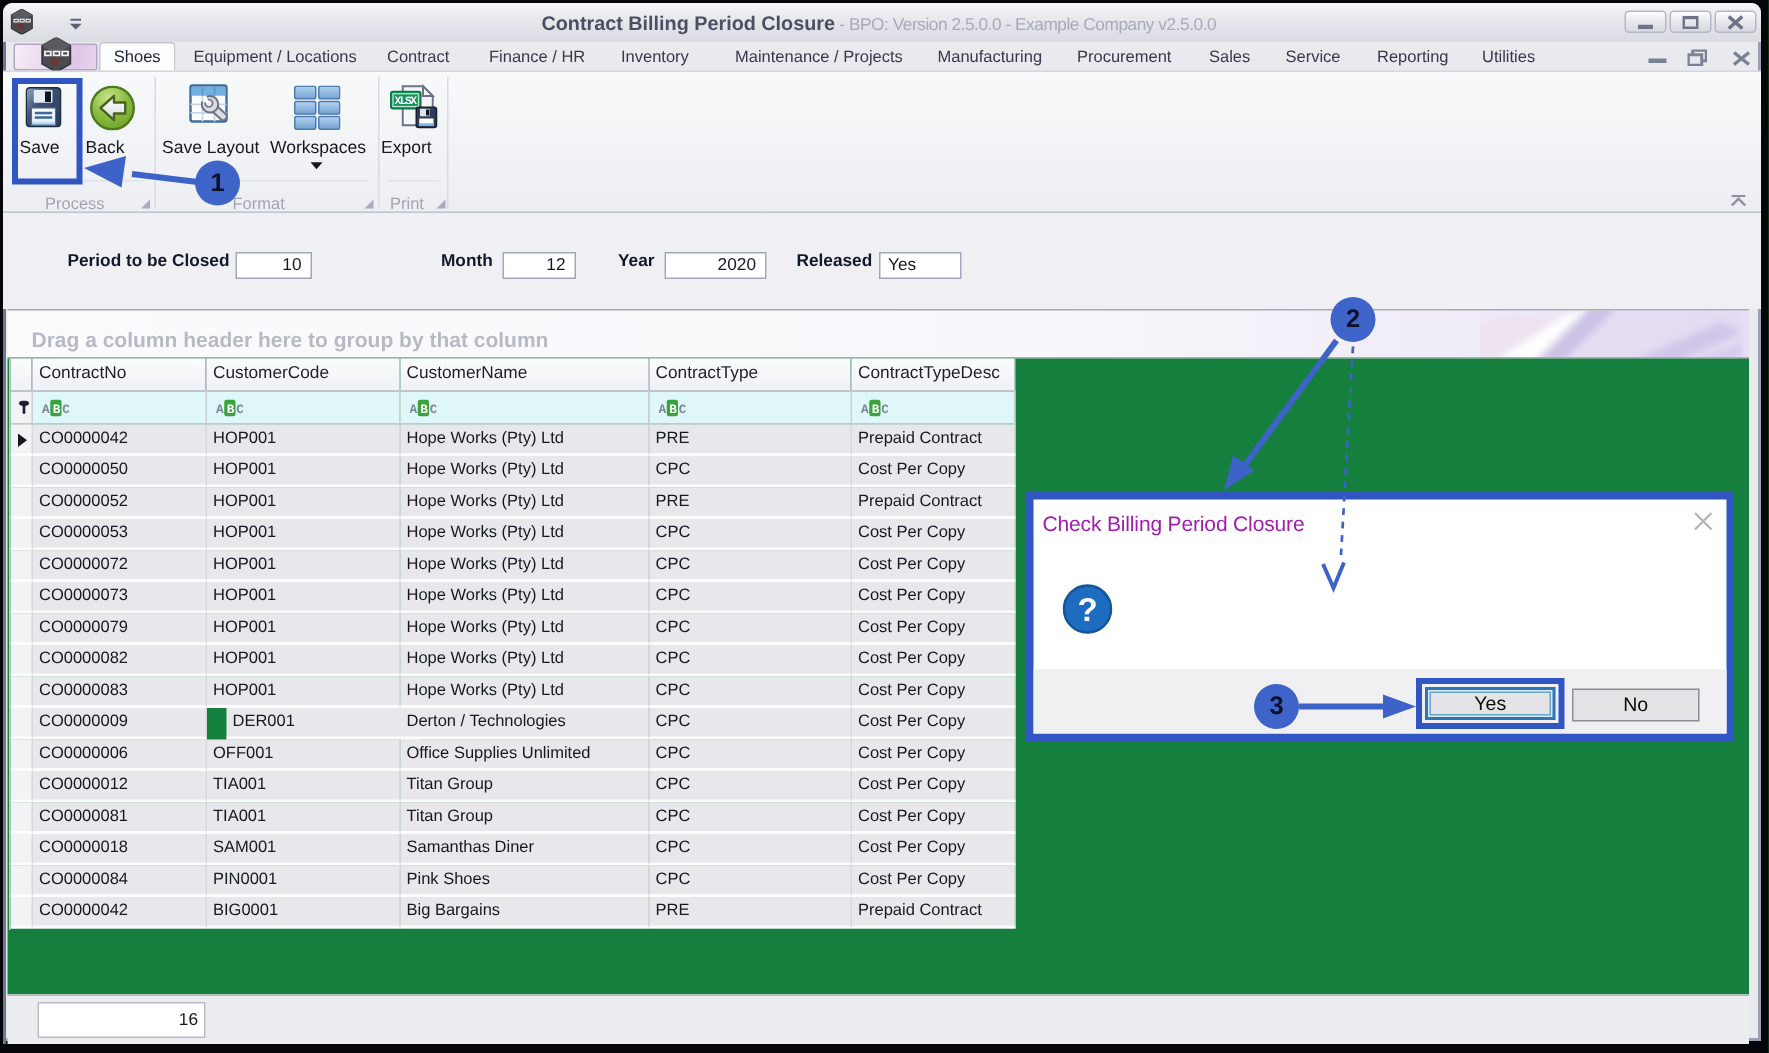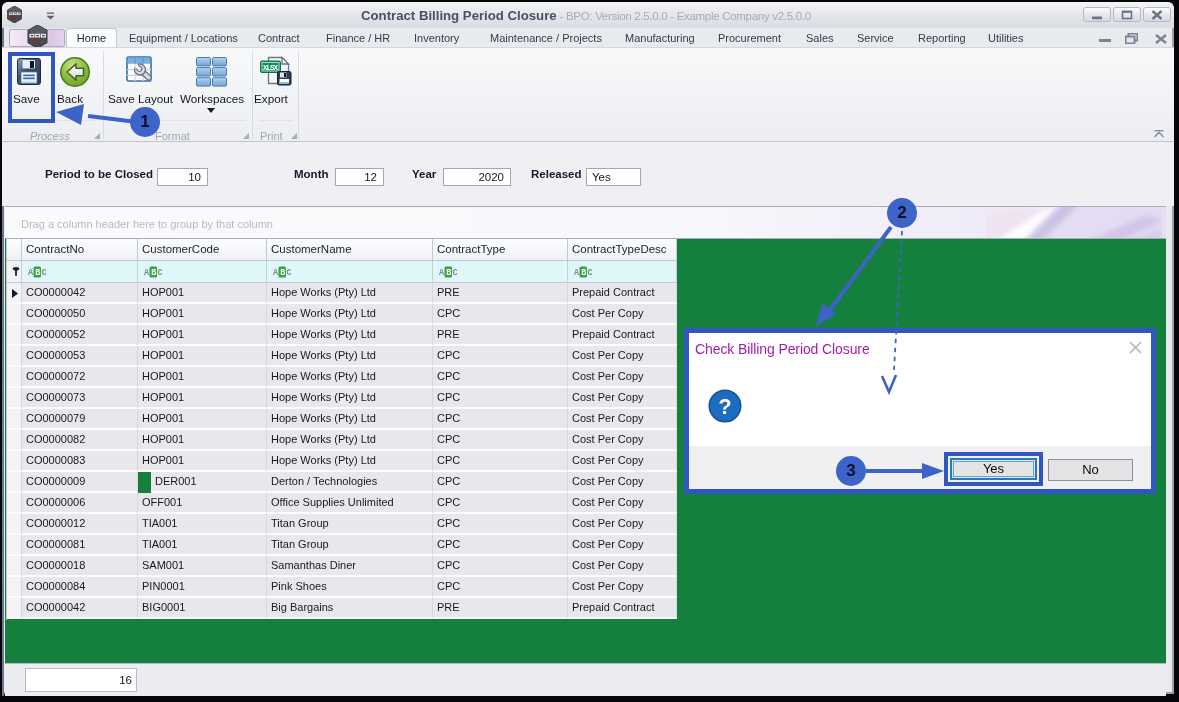--- a/index.html
+++ b/index.html
@@ -39,21 +39,21 @@
 .annbox { position:absolute; border:4px solid #3156c2; }
 
 
 #formpanel { position:absolute; left:0; top:139px; width:1172px; height:65px; background:#f0f0f4; border-top:1px solid #c2c5d0; }
 .flabel { position:absolute; top:26px; font-size:11.5px; font-weight:bold; color:#14182b; white-space:nowrap; }
 .finput { position:absolute; top:26px; height:18px; background:#fff; border:1px solid #9fa7bb; font-size:11.5px; color:#14182b; line-height:16px; }
 
 
 #groupbar { position:absolute; left:3px; top:204px; width:1161px; height:33px; border-top:1px solid #a8acb8; border-bottom:1px solid #a8acb8;
   background:linear-gradient(to right, #fbfbfd 0%, #f8f7fb 60%, #f0ecf8 82%, #e6dff4 100%); overflow:hidden; }
-#groupbar .txt { position:absolute; left:16px; top:11px; font-size:11px; color:#b7bac4; }
+#groupbar .txt { position:absolute; left:16px; top:11px; font-size:14px; color:#b7bac4;font-weight:bold; }
 
 
 #grid { position:absolute; left:3px; top:237px; width:1161px; height:424px; background:#15803d; }
 .gh { position:absolute; top:0; height:22px; background:linear-gradient(#fbfcfd,#eff1f5); border-right:1px solid #c3c7d0; border-bottom:1px solid #c3c7d0;
   font-size:11.5px; color:#1c1f28; line-height:21px; padding-left:4px; }
 .gf { position:absolute; top:22px; height:22px; background:#e0f7f9; border-right:1px solid #c9cdd4; border-bottom:1px solid #c3c7d0; }
 .gc { position:absolute; height:21px; background:#e8e8ec; border-right:1px solid #d6d8de; border-bottom:2px solid #fcfcfd;
   font-size:11px; color:#16191f; line-height:19px; padding-left:4px; white-space:nowrap; overflow:hidden; }
 .gind { background:#f3f3f6; }
 
@@ -137,21 +137,21 @@
     </svg>
     <div class="mdibtn" style="left:1097px; top:11px; width:12px; height:3px; background:#7b8294;"></div>
     <svg width="13" height="11" viewBox="0 0 13 11" style="position:absolute; left:1123px; top:5px;">
       <rect x="3.5" y="0.5" width="9" height="7" fill="none" stroke="#7b8294" stroke-width="2"></rect>
       <rect x="0.5" y="3.5" width="9" height="7" fill="#e6e7ec" stroke="#7b8294" stroke-width="2"></rect>
       <rect x="2.5" y="5.5" width="5" height="3" fill="#e6e7ec"></rect>
     </svg>
     <svg width="12" height="10" viewBox="0 0 12 10" style="position:absolute; left:1153px; top:6px;">
       <path d="M1 1 L11 9 M11 1 L1 9" stroke="#7b8294" stroke-width="2.3"></path>
     </svg>
-    <div id="hometab">Home</div>
+    <div id="hometab">Shoes</div>
     <div class="tab" style="left:127px;">Equipment / Locations</div>
     <div class="tab" style="left:256px;">Contract</div>
     <div class="tab" style="left:324px;">Finance / HR</div>
     <div class="tab" style="left:412px;">Inventory</div>
     <div class="tab" style="left:488px;">Maintenance / Projects</div>
     <div class="tab" style="left:623px;">Manufacturing</div>
     <div class="tab" style="left:716px;">Procurement</div>
     <div class="tab" style="left:804px;">Sales</div>
     <div class="tab" style="left:855px;">Service</div>
     <div class="tab" style="left:916px;">Reporting</div>
@@ -254,21 +254,21 @@
       <rect x="1.5" y="0" width="9" height="1.4" fill="#8a90a0"></rect>
     </svg>
     <div class="rbtn-label" style="left:11px; top:44px; width:40px;">Save</div>
     <div class="rbtn-label" style="left:55px; top:44px; width:38px;">Back</div>
     <div class="rbtn-label" style="left:106px; top:44px; width:70px;">Save Layout</div>
     <div class="rbtn-label" style="left:178px; top:44px; width:68px;">Workspaces</div>
     <div class="rbtn-label" style="left:252px; top:44px; width:50px;">Export</div>
     <div style="position:absolute; top:72px; left:10px; width:84px; height:1px; background:#e0e2e7;"></div>
     <div style="position:absolute; top:72px; left:108px; width:136px; height:1px; background:#e0e2e7;"></div>
     <div style="position:absolute; top:72px; left:257px; width:34px; height:1px; background:#e0e2e7;"></div>
-    <div class="rgroup-label" style="left:28px;font-style:italic;">Process</div>
+    <div class="rgroup-label" style="left:28px;">Process</div>
     <div class="rgroup-label" style="left:153px;">Format</div>
     <div class="rgroup-label" style="left:258px;">Print</div>
     <div class="corner" style="left:91px;"></div>
     <div class="corner" style="left:240px;"></div>
     <div class="corner" style="left:288px;"></div>
   </div>
 
   <div id="formpanel">
     <div class="flabel" style="left:19px; width:132px; text-align:right;">Period to be Closed</div>
     <div class="finput" style="left:155px; width:51px; text-align:right; padding-right:6px;">10</div>

